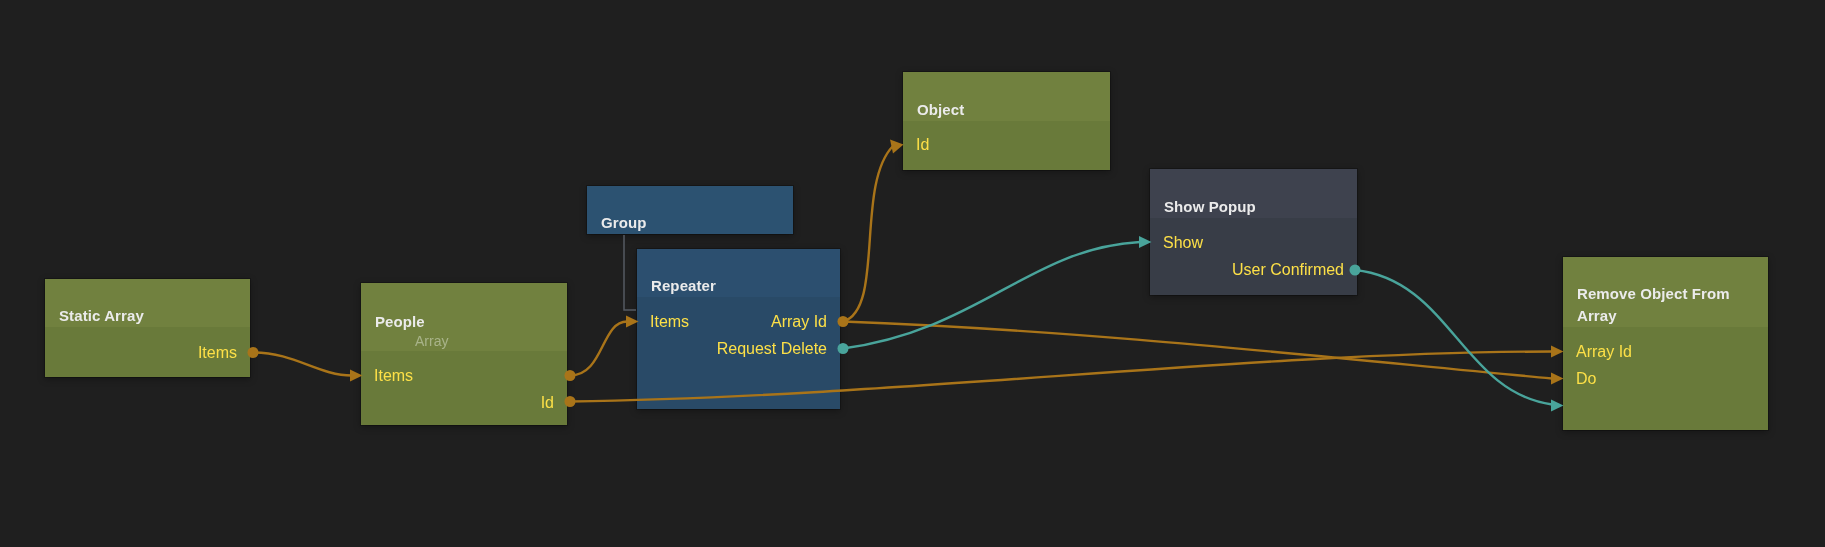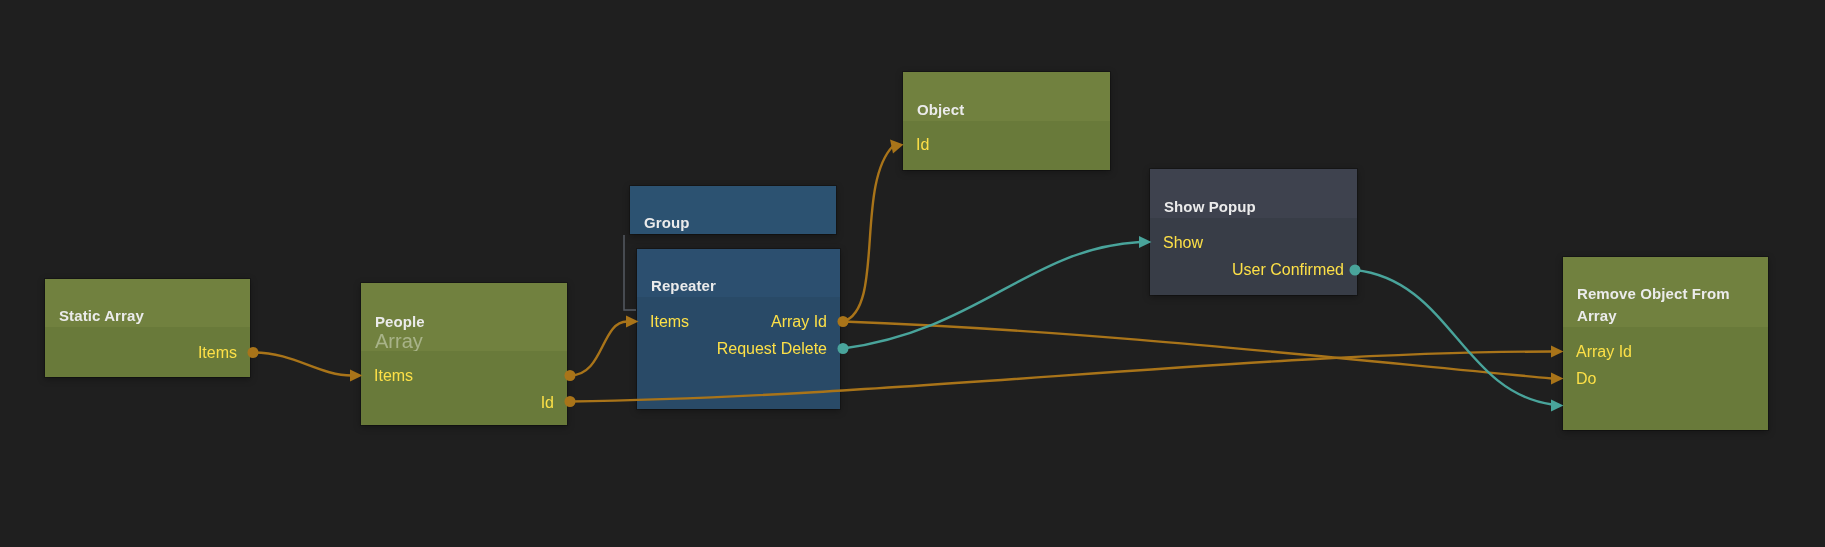--- a/index.html
+++ b/index.html
@@ -33,23 +33,24 @@
   .node-title {
     color: #ebebeb;
     font-size: 15px;
     font-weight: 600;
     line-height: 22px;
     letter-spacing: 0.1px;
     white-space: pre-line;
   }
   .node-subtitle {
     color: rgba(236,240,226,0.45);
-    font-size: 20px;
+    font-size: 14px;
     font-weight: 400;
     line-height: 19px;
+    margin-left: 40px;
   }
   .node-body {
     flex: 1 1 auto;
     box-sizing: border-box;
     padding-top: 11px;
   }
   .row {
     height: 27px;
     display: flex;
     align-items: center;
@@ -109,21 +110,21 @@
     <div class="node-body">
       <div class="row">
         <span class="plabel">Items</span>
       </div>
       <div class="row right">
         <span class="plabel">Id</span>
       </div>
     </div>
   </div>
 
-  <div class="node group-fill" style="left:630px; top:186px; width:206px; height:48px;">
+  <div class="node group-fill" style="left:587px; top:186px; width:206px; height:48px;">
     <div class="node-header" style="height:48px">
       <div class="node-title">Group</div>
     </div>
   </div>
 
   <div class="node blue" style="left:637px; top:249px; width:203px; height:160px;">
     <div class="node-header" style="height:48px">
       <div class="node-title">Repeater</div>
     </div>
     <div class="node-body">

